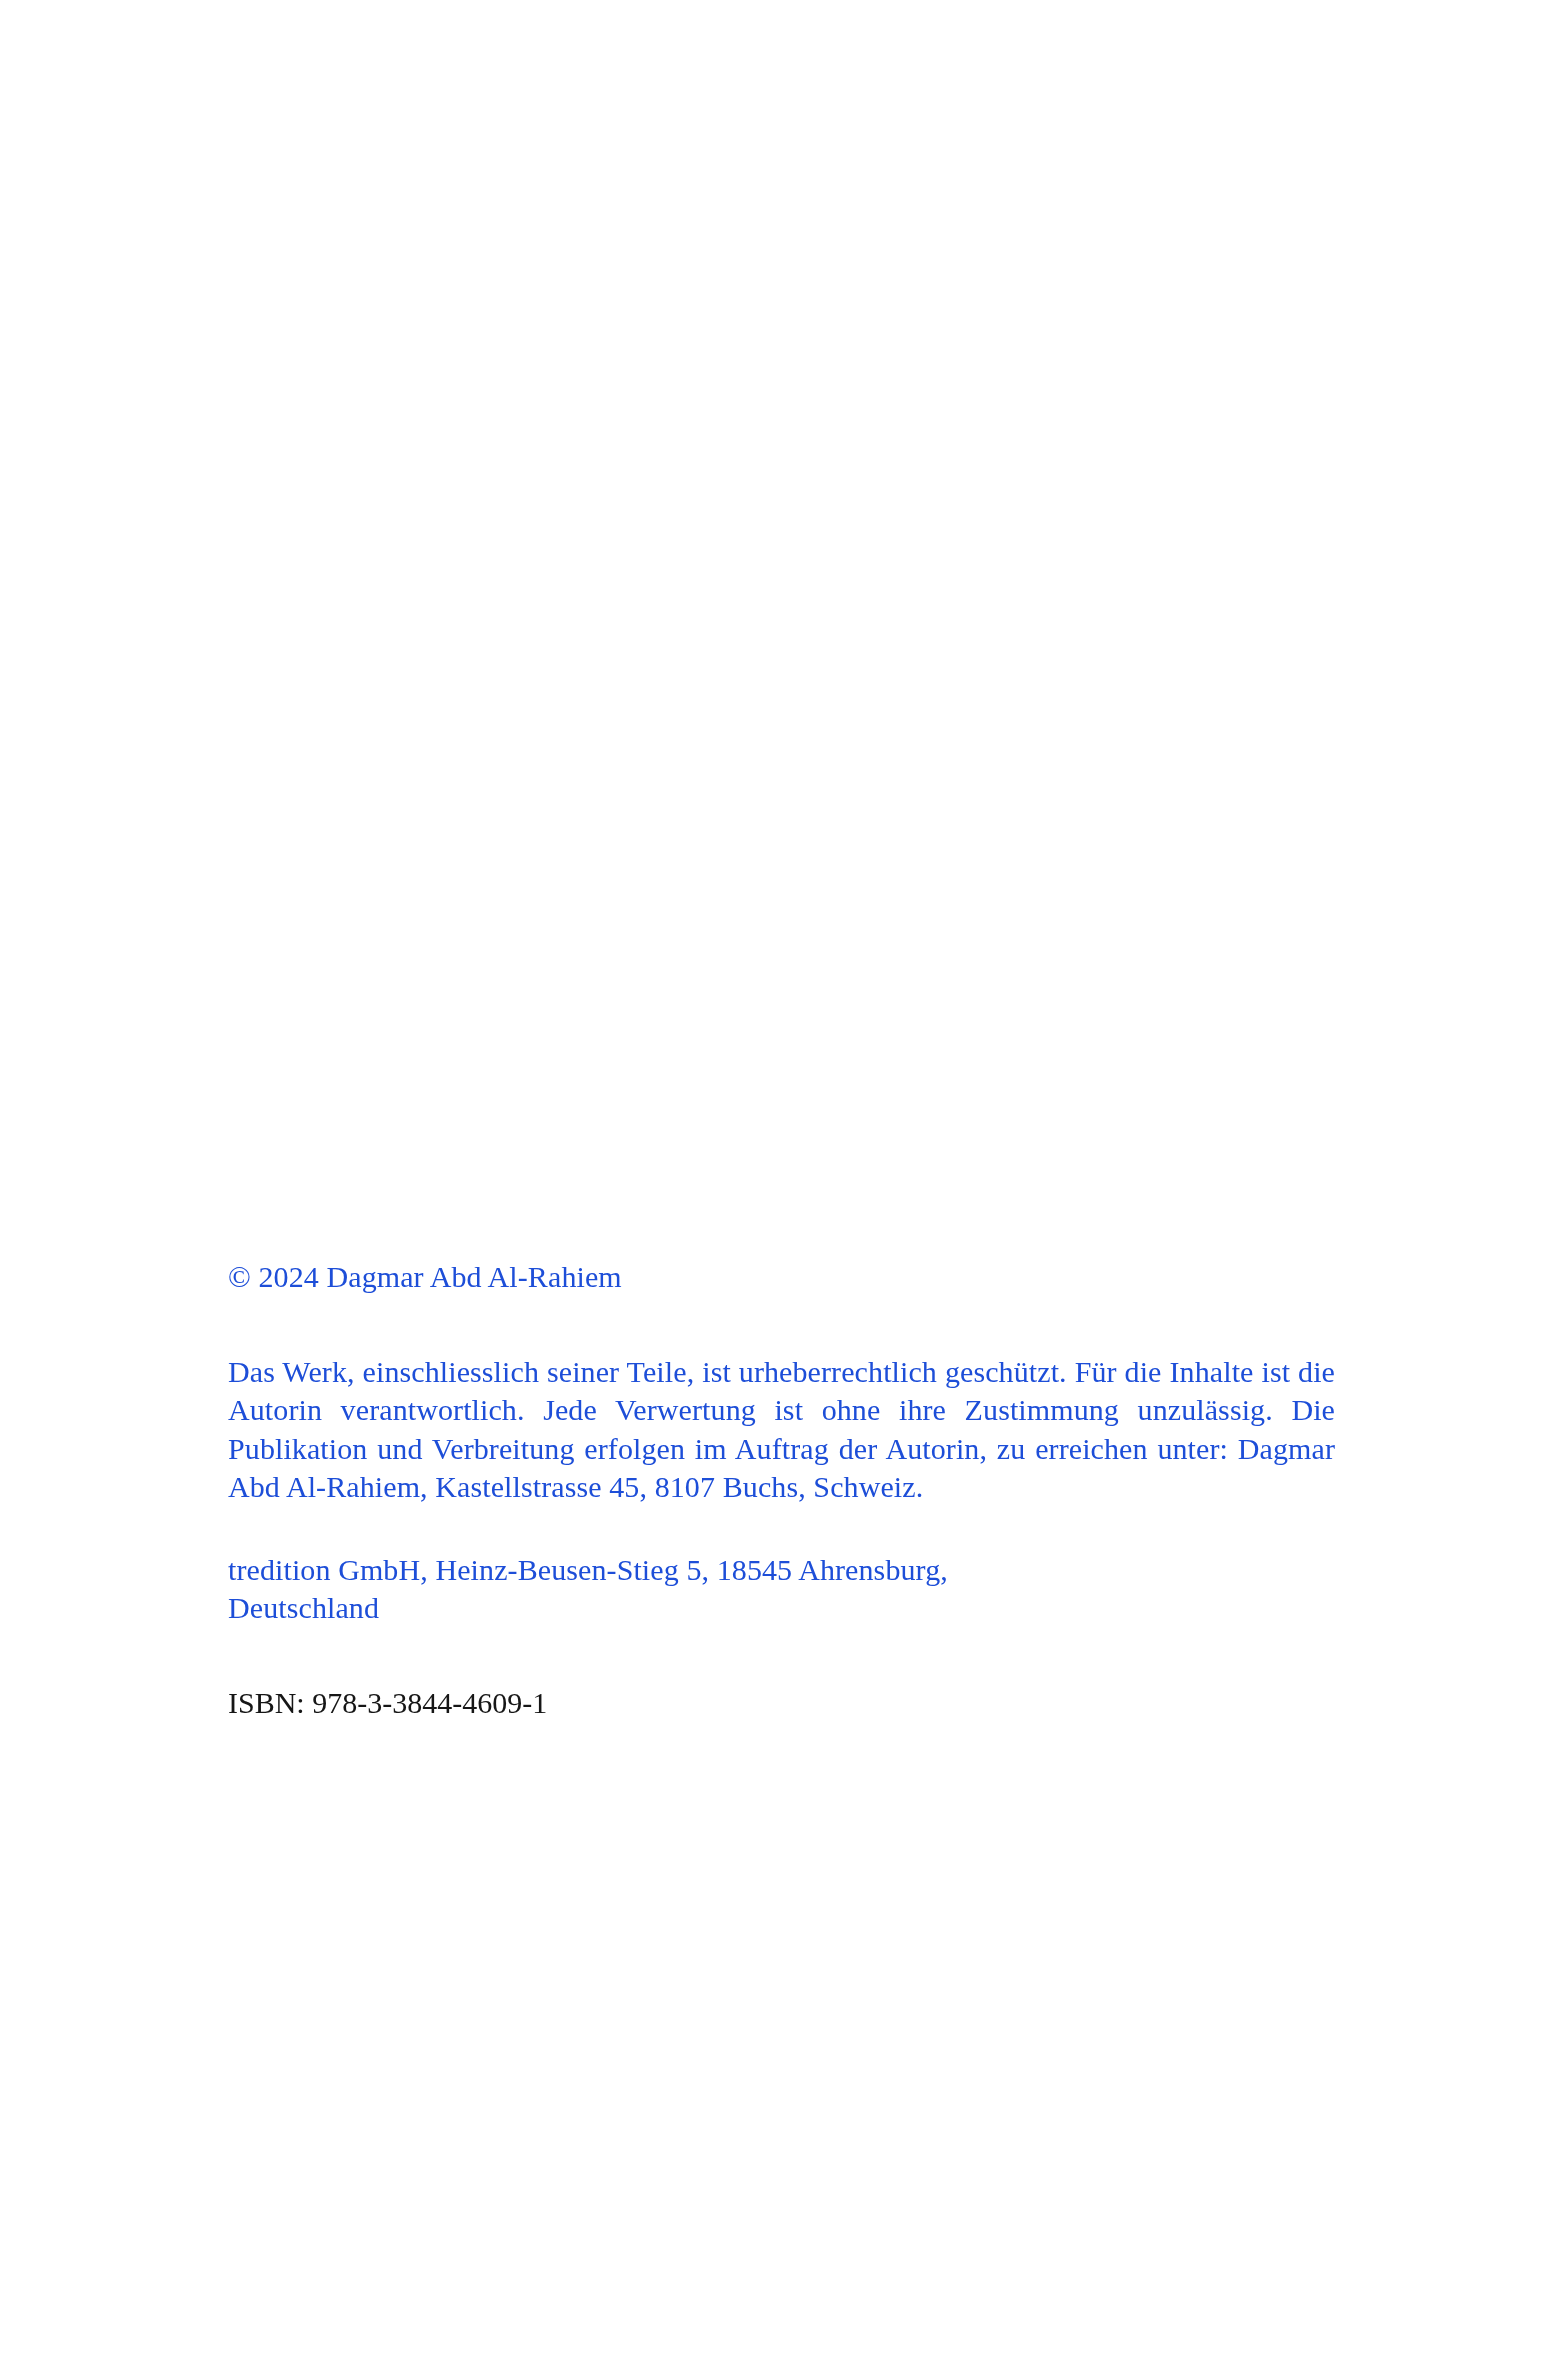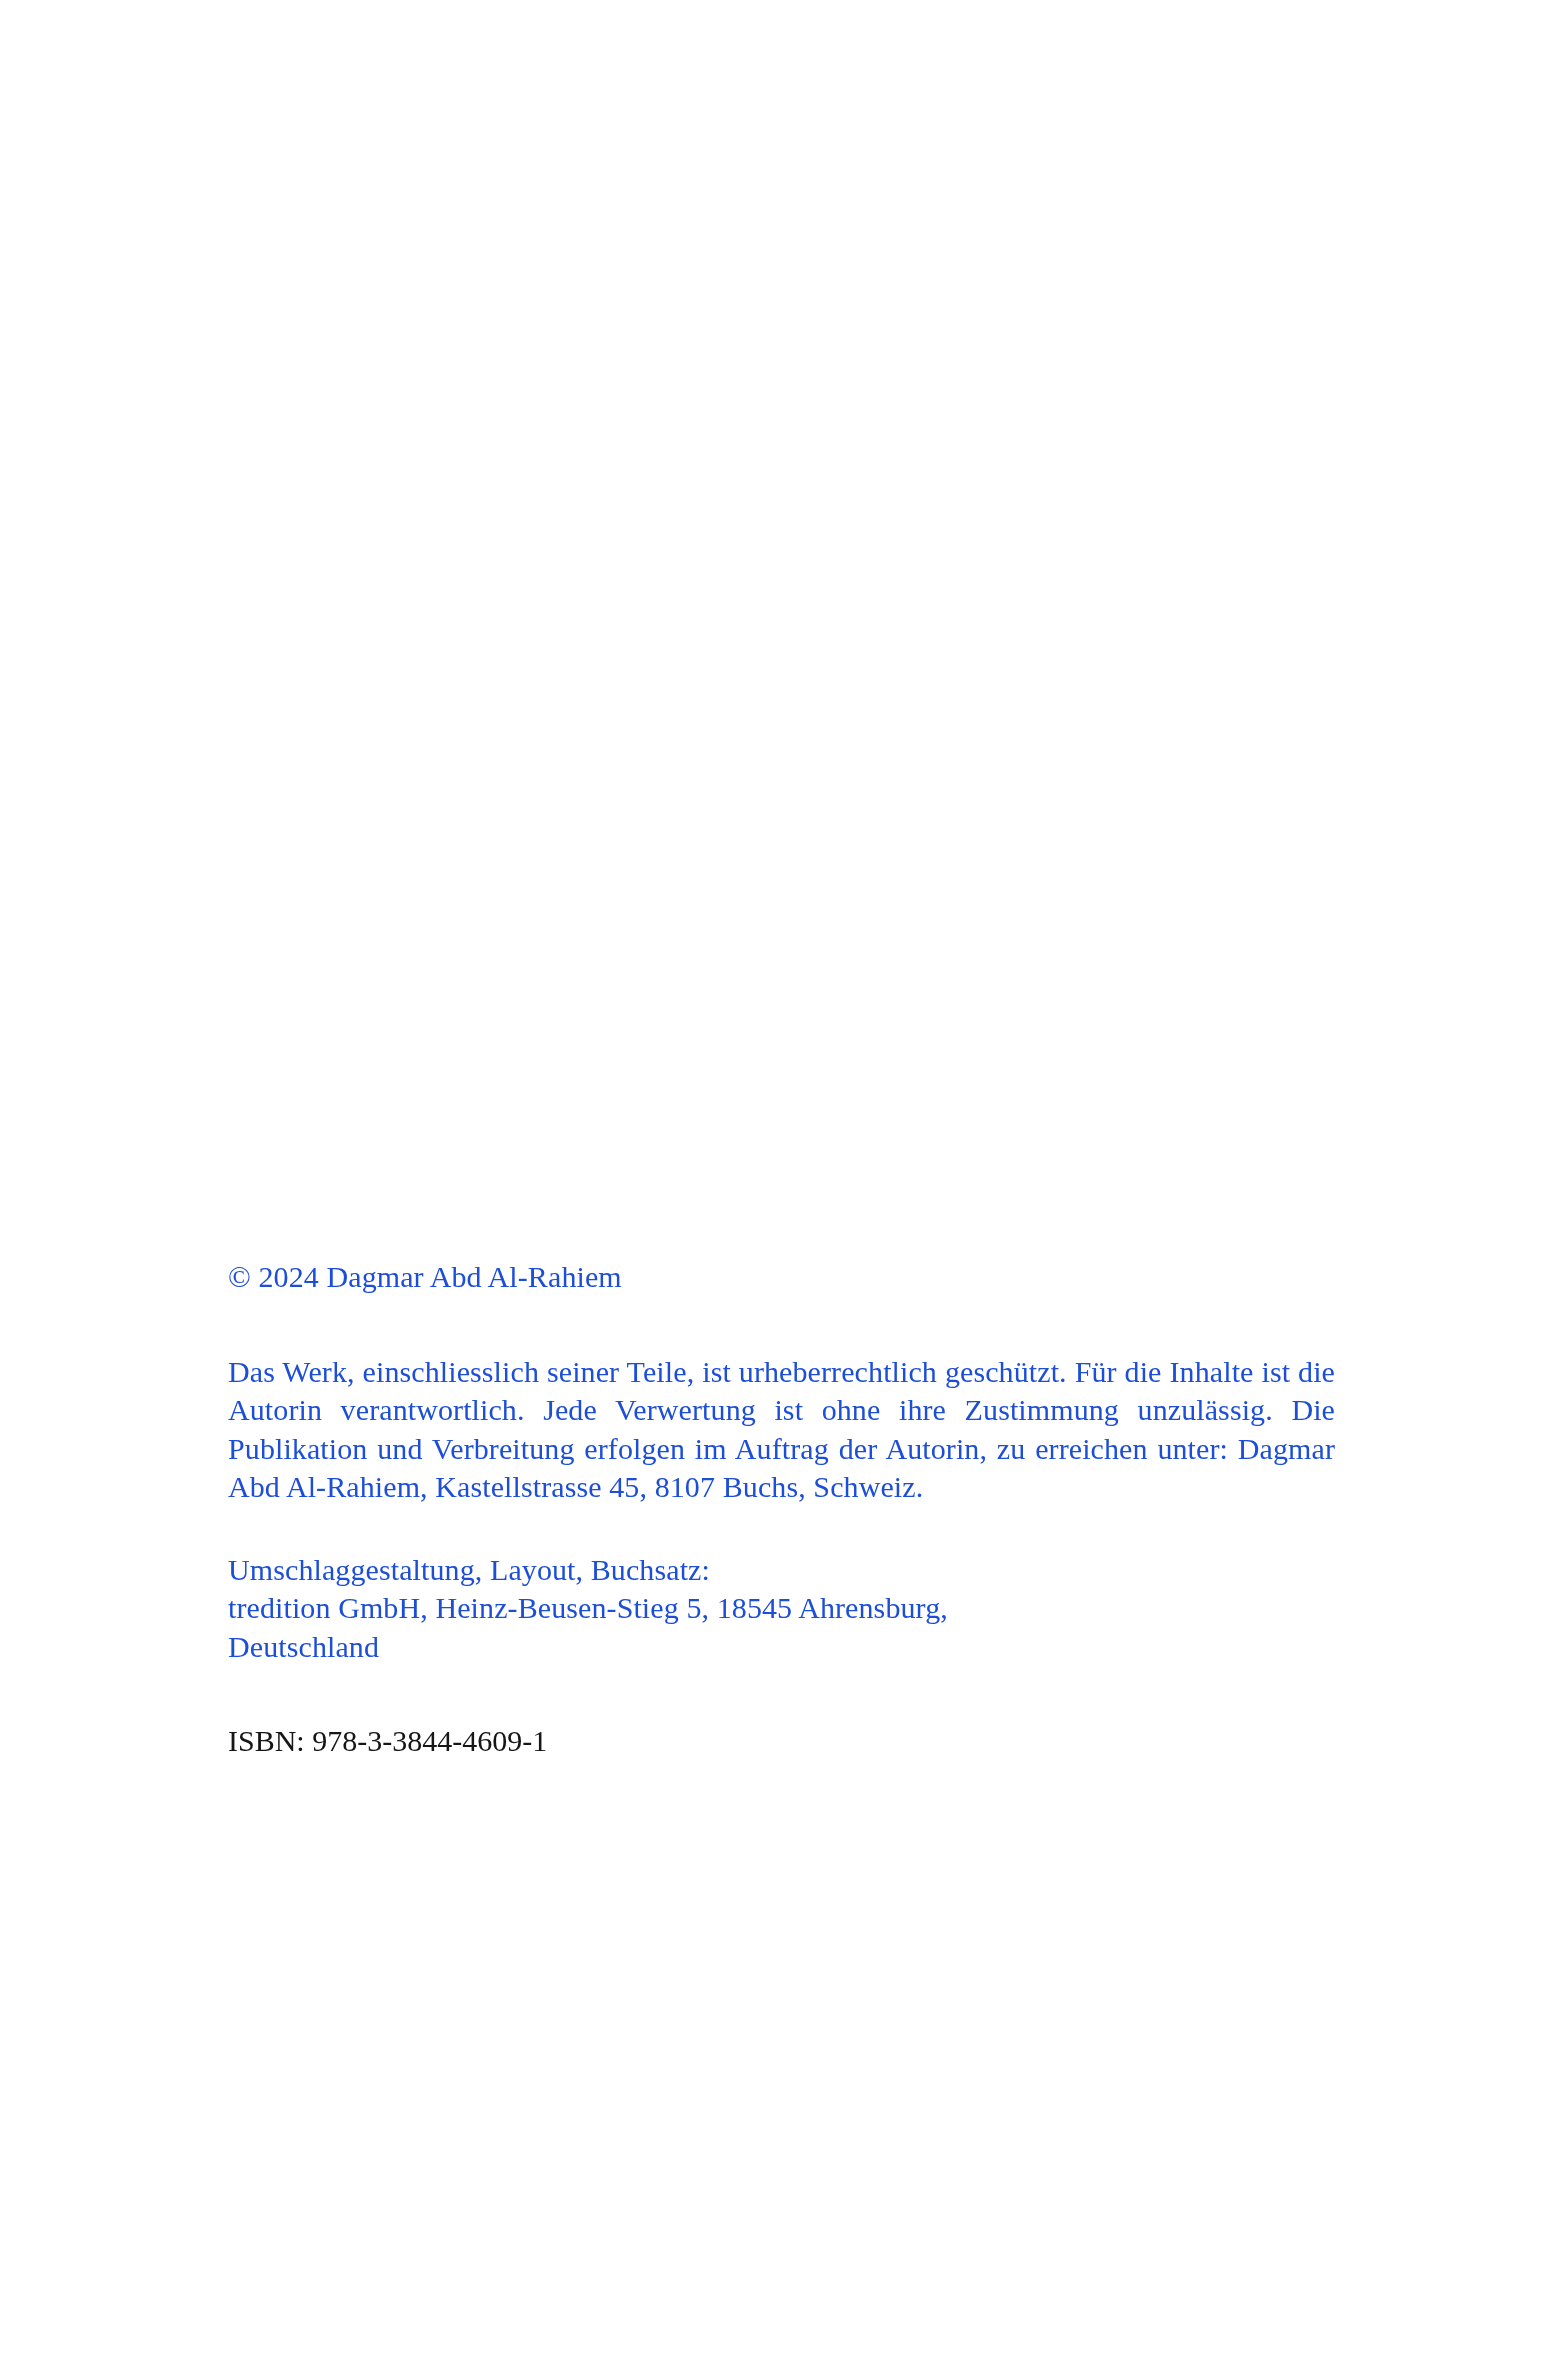--- a/index.html
+++ b/index.html
@@ -69,21 +69,20 @@
 <body>
 
 <div class="page">
   <div class="imprint">
 
     <div class="para copyright-line">© 2024 Dagmar Abd Al-Rahiem</div>
 
     <div class="para block-justified">Das Werk, einschliesslich seiner Teile, ist urheberrechtlich geschützt. Für die Inhalte ist die Autorin verantwortlich. Jede Verwertung ist ohne ihre Zustimmung unzulässig. Die Publikation und Verbreitung erfolgen im Auftrag der Autorin, zu erreichen unter: Dagmar Abd Al-Rahiem, Kastellstrasse 45, 8107 Buchs, Schweiz.</div>
 
     <div class="para block-left">
-      <span class="line">Umschlaggestaltung, Layout, Buchsatz:</span>
       <span class="line">tredition GmbH, Heinz-Beusen-Stieg 5, 18545 Ahrensburg,</span>
       <span class="line">Deutschland</span>
     </div>
 
     <div class="isbn">ISBN: 978-3-3844-4609-1</div>
 
   </div>
 </div>
 
 

